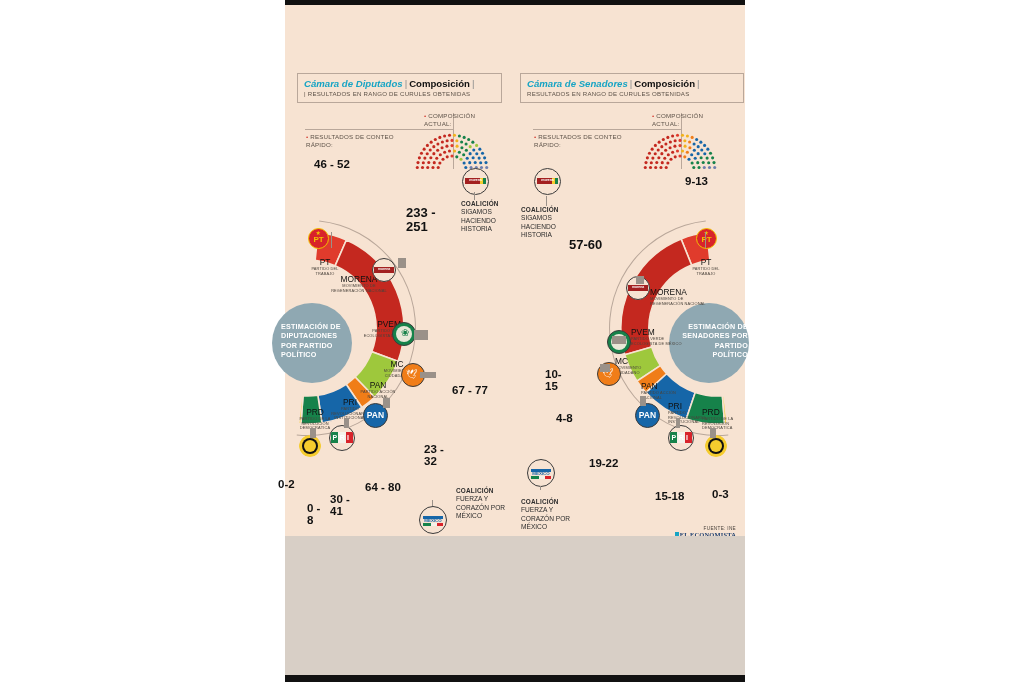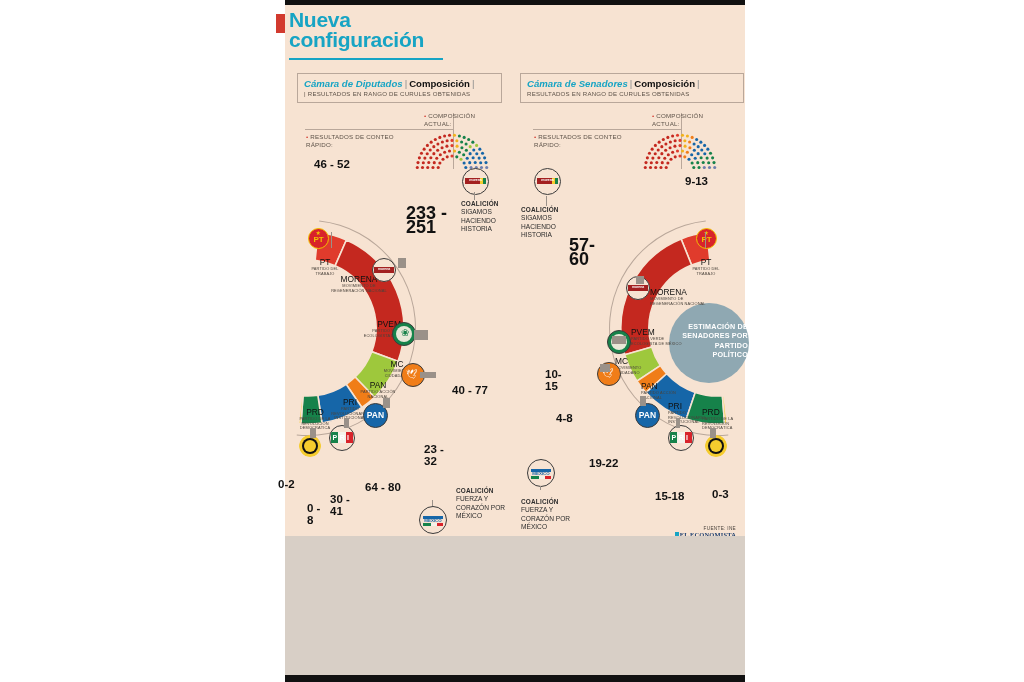--- a/index.html
+++ b/index.html
@@ -33,21 +33,21 @@
   
   .ln{position:absolute;background:#b9a79a;}
   .lbl-small{position:absolute;font-size:6.2px;line-height:8px;color:#5d5248;letter-spacing:.2px;}
   .lbl-small .dot{color:#d23a2e;}
 
   
   .hemi{position:absolute;}
 
   
   .bignum{position:absolute;font-size:11.5px;line-height:11.5px;font-weight:bold;color:#111;}
-  .bignum.xl{font-size:18px;line-height:14px;}
+  .bignum.xl{font-size:13px;line-height:14px;}
 
   
   .party{position:absolute;}
   .party .nm{font-size:8.4px;color:#111;line-height:9px;white-space:nowrap;}
   .party .sub{font-size:3.9px;color:#4a433c;line-height:4.6px;letter-spacing:.15px;}
 
   
   .coal{position:absolute;font-size:6.6px;line-height:8.4px;color:#2b2b2b;}
   .coal b{font-size:6.4px;letter-spacing:.2px;}
 
@@ -72,28 +72,20 @@
   .pt-badge .star{position:absolute;left:6.5px;top:1.2px;font-size:6px;color:#f2c200;line-height:6px;}
 </style>
 </head>
 <body>
 
 <div id="page">
   <div id="sheet"></div>
   <div class="topbar"></div>
   <div class="botbar"></div>
 
-  <div class="title-wrap">
-    <div class="title-red"></div>
-    <p class="title-txt">
-      <span>Nueva</span><br>
-      <span>configuración</span>
-    </p>
-    <div class="title-rule"></div>
-  </div>
 
 
   <div class="chbox" id="chbox-dip">
     <div class="r1">
       <span class="c">Cámara de Diputados</span><span class="sep">|</span><span class="b">Composición</span><span class="sep">|</span>
     </div>
     <div class="r2">| <span>RESULTADOS EN RANGO DE CURULES OBTENIDAS</span></div>
   </div>
 
   <div class="chbox" id="chbox-sen">
@@ -302,27 +294,30 @@
         <path d="M 120.20626778076385 194.72085668428448 A 96 96 0 0 0 63.91211399804962 78.9701169932753 L 53.437747415285145 104.93716620357 A 68 68 0 0 1 93.31277301137439 186.92727348470152 Z" fill="#c4281f" stroke="#f7e3d2" stroke-width="1.6"></path>
         <path d="M 107.97838067023086 221.09857460768265 A 96 96 0 0 0 120.20626778076385 194.72085668428448 L 93.31277301137439 186.92727348470152 A 68 68 0 0 1 84.65135297474686 205.61149034710854 Z" fill="#9ec83c" stroke="#f7e3d2" stroke-width="1.6"></path>
         <path d="M 99.0154967820766 232.59720749997533 A 96 96 0 0 0 107.97838067023086 221.09857460768265 L 84.65135297474686 205.61149034710854 A 68 68 0 0 1 78.30264355397092 213.75635531248253 Z" fill="#f07d18" stroke="#f7e3d2" stroke-width="1.6"></path>
         <path d="M 58.743007731469646 258.9443097484543 A 96 96 0 0 0 99.0154967820766 232.59720749997533 L 78.30264355397092 213.75635531248253 A 68 68 0 0 1 49.77629714312433 232.4188860718218 Z" fill="#1666a8" stroke="#f7e3d2" stroke-width="1.6"></path>
         <path d="M 20.387106068992978 263.697668968451 A 96 96 0 0 0 58.743007731469646 258.9443097484543 L 49.77629714312433 232.4188860718218 A 68 68 0 0 1 22.60753346553669 235.7858488526528 Z" fill="#16824a" stroke="#f7e3d2" stroke-width="1.6"></path>
         <path d="M 17.965267526305343 263.47410195535423 A 96 96 0 0 0 20.387106068992978 263.697668968451 L 22.60753346553669 235.7858488526528 A 68 68 0 0 1 20.89206449779962 235.6274888850426 Z" fill="#f5cc2e" stroke="#f7e3d2" stroke-width="1.6"></path>
         <path d="M 16.710925967093438 275.40836469977353 A 108 108 0 0 0 39.28907403290657 60.591635300226486 L 39.18454556963892 61.58615719559475 A 107 107 0 0 1 16.815454430361093 274.41384280440525 Z" fill="#b9a79a"></path>
       </g>
     </svg>
 
+  <div class="bubble" style="left:272px;top:303px;">
+    <span style="left:9px;top:19px;width:70px;">ESTIMACIÓN DE DIPUTACIONES POR PARTIDO POLÍTICO</span>
+  </div>
   <div class="bubble" style="left:669px;top:303px;">
     <span style="left:9px;top:19px;width:70px;text-align:right;">ESTIMACIÓN DE SENADORES POR PARTIDO POLÍTICO</span>
   </div>
 
   <div class="bignum" style="left:314px;top:159px;width:40px;">46 - 52</div>
   <div class="bignum xl" style="left:406px;top:206px;width:50px;">233 - 251</div>
-  <div class="bignum" style="left:452px;top:385px;width:36px;">40 - 77</div>
+  <div class="bignum" style="left:452px;top:385px;width:36px;">67 - 77</div>
   <div class="bignum" style="left:424px;top:444px;width:32px;">23 - 32</div>
   <div class="bignum" style="left:365px;top:482px;width:60px;">64 - 80</div>
   <div class="bignum" style="left:330px;top:494px;width:30px;">30 - 41</div>
   <div class="bignum" style="left:307px;top:503px;width:22px;">0 - 8</div>
   <div class="bignum" style="left:278px;top:479px;width:26px;">0-2</div>
 
   <div class="party" style="left:305px;top:258px;width:40px;text-align:center;">
     <div class="nm">PT</div>
     <div class="sub">PARTIDO DEL TRABAJO</div>
   </div>

